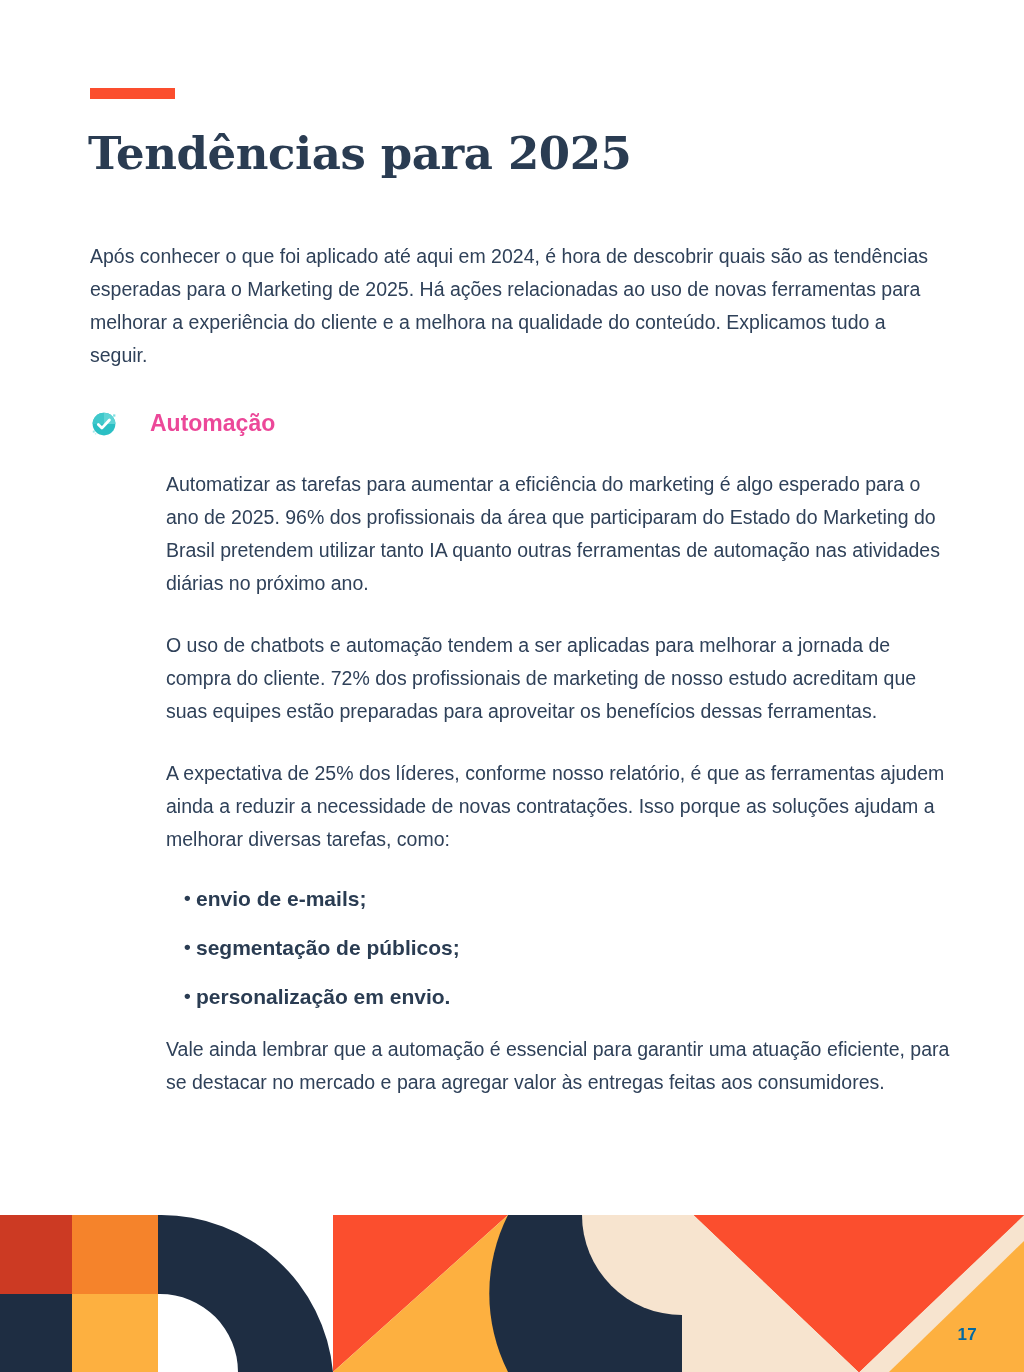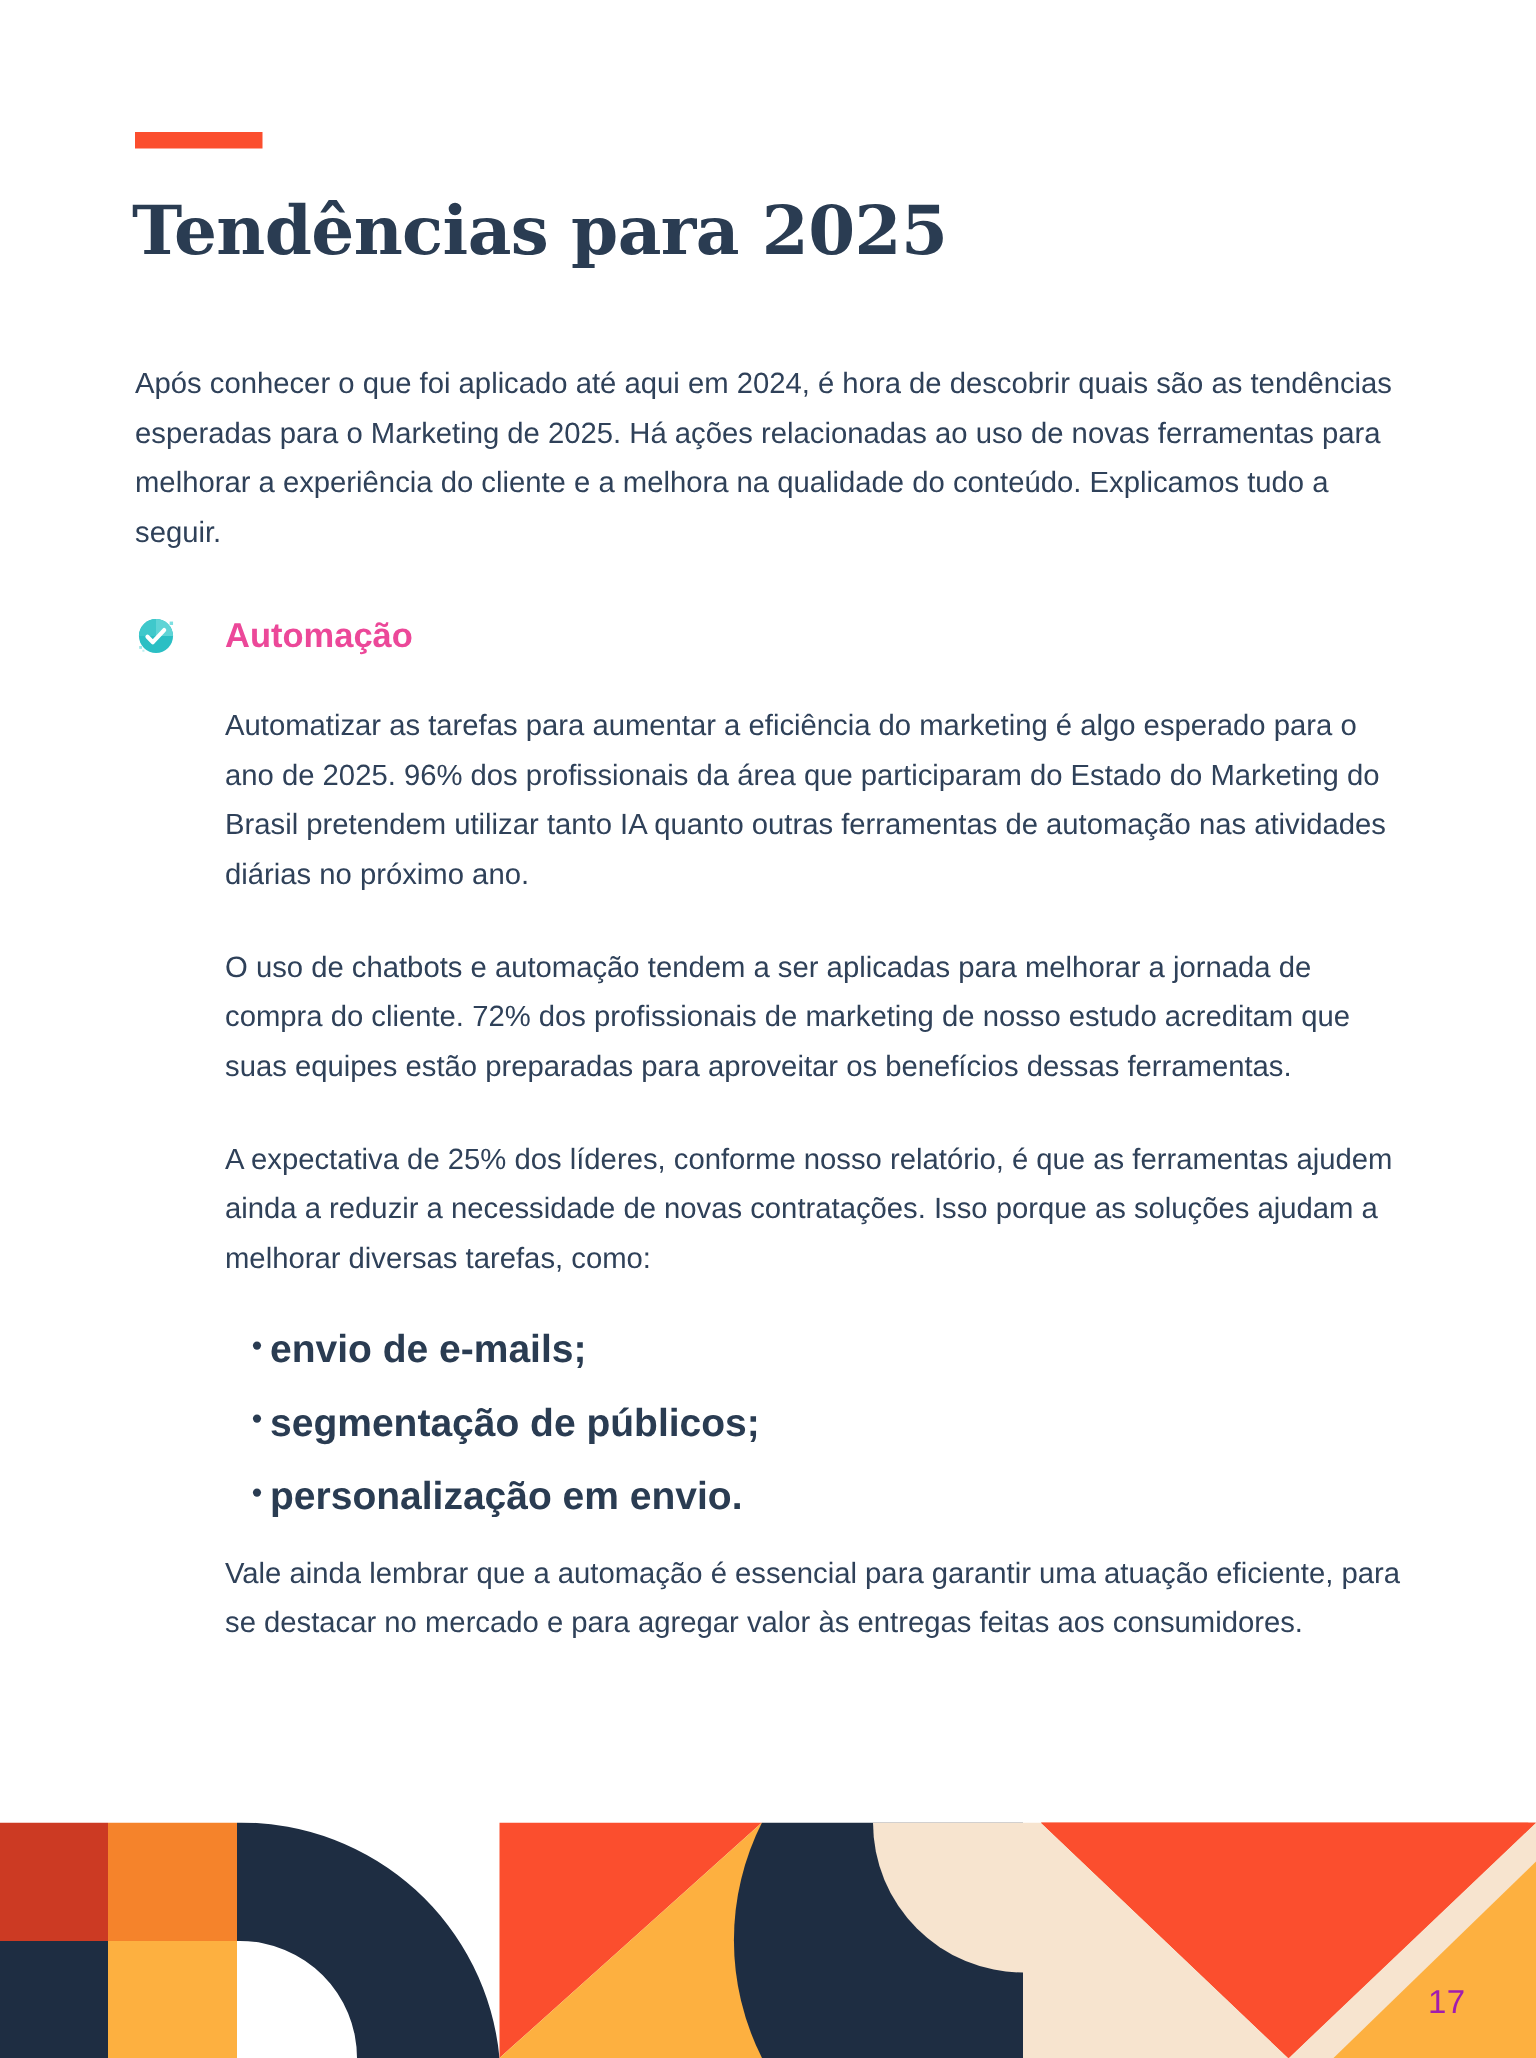--- a/index.html
+++ b/index.html
@@ -86,21 +86,21 @@
     top: 0;
     margin: 0;
     font-family: "Liberation Sans", sans-serif;
     font-weight: 700;
     font-size: 23px;
     line-height: 34px;
     color: #ec4899;
   }
 
   .section-body {
-    margin-left: 60px;
+    margin-left: 76px;
     padding-top: 18px;
   }
   .section-body p {
     margin: 0 0 29px 0;
     width: 784px;
     font-family: "Liberation Sans", sans-serif;
     font-size: 19.5px;
     line-height: 33px;
     color: #2f4159;
   }
@@ -111,21 +111,21 @@
     list-style: none;
     margin: 0 0 22px 0;
     padding: 0 0 0 18px;
   }
   .bullets li {
     position: relative;
     padding-left: 12px;
     margin-bottom: 21px;
     font-family: "Liberation Sans", sans-serif;
     font-weight: 700;
-    font-size: 26px;
+    font-size: 21px;
     line-height: 28px;
     color: #2a3c52;
   }
   .bullets li::before {
     content: "\2022";
     position: absolute;
     left: 0;
     top: -1px;
     font-size: 19px;
     color: #2a3c52;
@@ -140,24 +140,24 @@
     height: 157px;
   }
   .footer-deco svg { display: block; }
 
   .page-number {
     position: absolute;
     right: 47px;
     bottom: 27px;
     margin: 0;
     font-family: "Liberation Sans", sans-serif;
-    font-weight: 400;
-    font-size: 22px;
+    font-weight: 700;
+    font-size: 17px;
     line-height: 20px;
-    color: #a21caf;
+    color: #0369a1;
     letter-spacing: 0.3px;
   }
 </style>
 </head>
 <body>
 
 <div class="page">
 
   <div class="accent-bar"></div>
 

